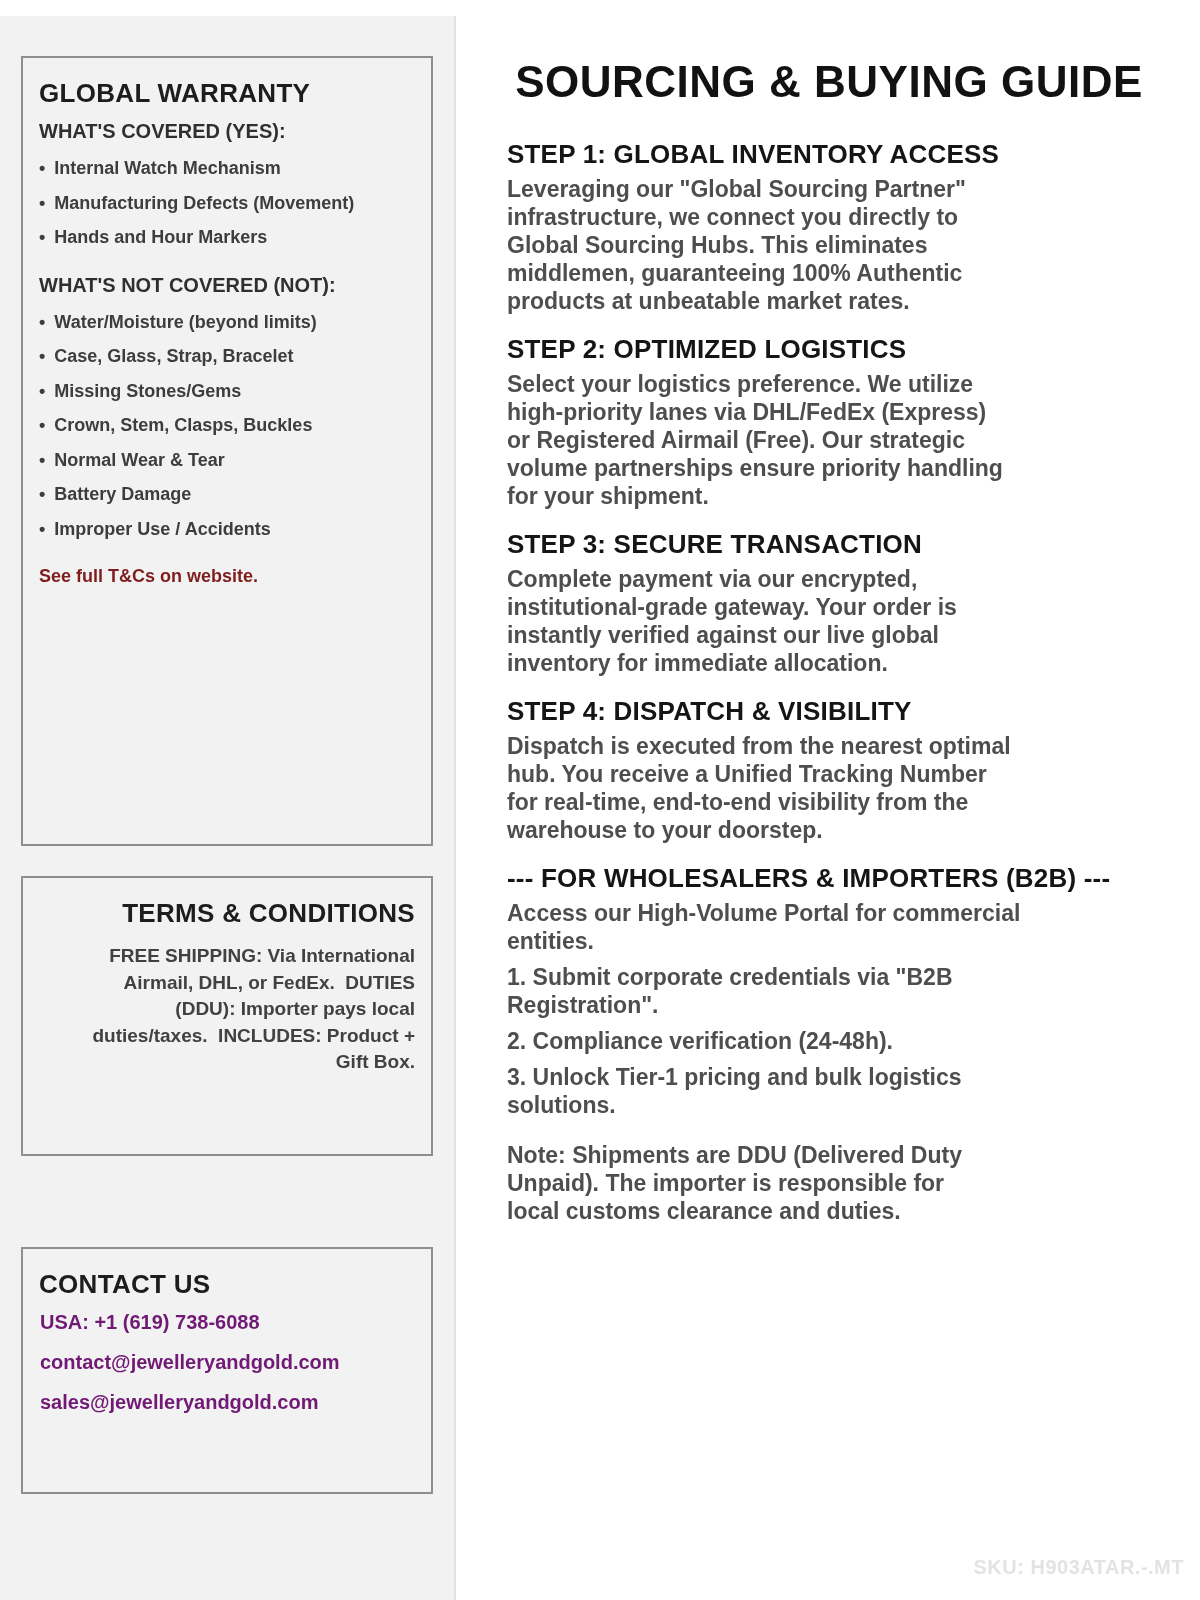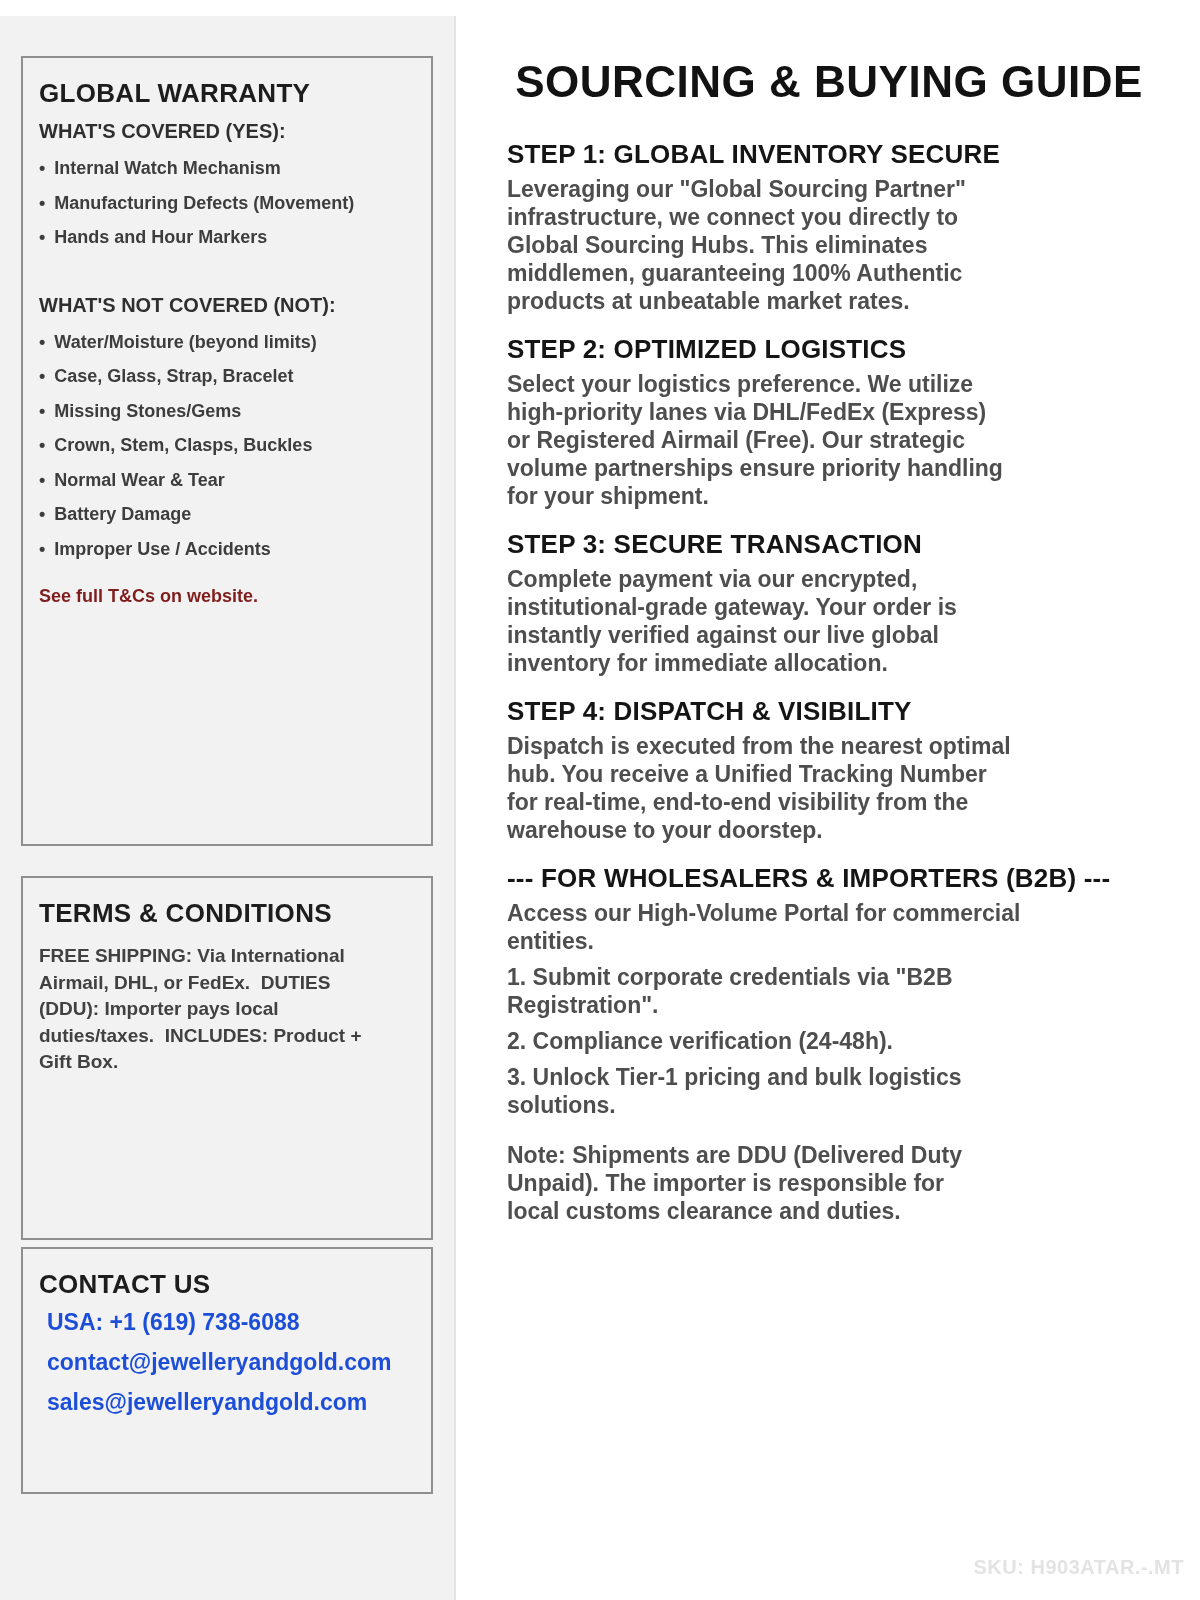--- a/index.html
+++ b/index.html
@@ -27,39 +27,39 @@
   .panel {
     position: absolute;
     left: 21px;
     width: 412px;
     border: 2px solid #8f8f8f;
     background: #f2f2f2;
     box-sizing: border-box;
     padding: 20px 16px;
   }
   .panel-warranty { top: 40px;   height: 790px; }
-  .panel-terms    { top: 860px;  height: 364px; }
+  .panel-terms    { top: 860px;  height: 280px; text-align: right; }
   .panel-contact  { top: 1231px; height: 247px; }
 
   .panel h2 {
     margin: 0;
     font-size: 26px;
     font-weight: 800;
     color: #1d1d1d;
     letter-spacing: 0.3px;
     line-height: 1.2;
   }
   .subhead {
     margin: 10px 0 0;
     font-size: 20px;
     font-weight: 700;
     color: #2f2f2f;
     line-height: 1.2;
   }
-  .subhead.second { margin-top: 38px; }
+  .subhead.second { margin-top: 18px; }
   ul.bullets {
     list-style: none;
     margin: 8px 0 0;
     padding: 0;
   }
   ul.bullets li {
     font-size: 18px;
     font-weight: 600;
     color: #3d3d3d;
     line-height: 34.5px;
@@ -73,24 +73,24 @@
   }
   .terms-body {
     margin: 14px 0 0;
     font-size: 19px;
     font-weight: 600;
     color: #414141;
     line-height: 26.5px;
     white-space: pre-wrap;
   }
   .contact-line {
-    margin: 16px 8px 0;
-    font-size: 23px;
-    font-weight: 600;
-    color: #1d4ed8;
+    margin: 16px 1px 0;
+    font-size: 20px;
+    font-weight: 600;
+    color: #701a75;
     line-height: 24px;
   }
   .contact-line.first { margin-top: 10px; }
 
   
   .main {
     position: absolute;
     left: 458px; top: 0;
     width: 742px; height: 1600px;
     background: #ffffff;
@@ -183,21 +183,21 @@
     </section>
 
   </aside>
 
   <main class="main">
     <h1>SOURCING &amp; BUYING GUIDE</h1>
 
     <div class="content">
 
       <section class="step">
-        <h3>STEP 1: GLOBAL INVENTORY SECURE</h3>
+        <h3>STEP 1: GLOBAL INVENTORY ACCESS</h3>
         <p>Leveraging our "Global Sourcing Partner"
 infrastructure, we connect you directly to
 Global Sourcing Hubs. This eliminates
 middlemen, guaranteeing 100% Authentic
 products at unbeatable market rates.</p>
       </section>
 
       <section class="step">
         <h3>STEP 2: OPTIMIZED LOGISTICS</h3>
         <p>Select your logistics preference. We utilize

